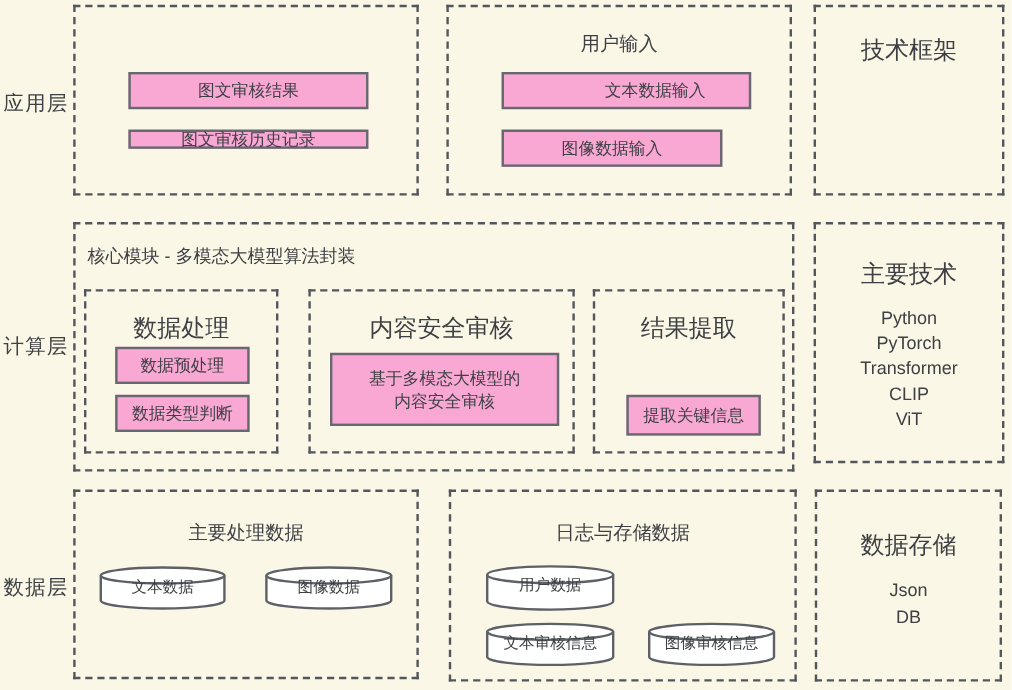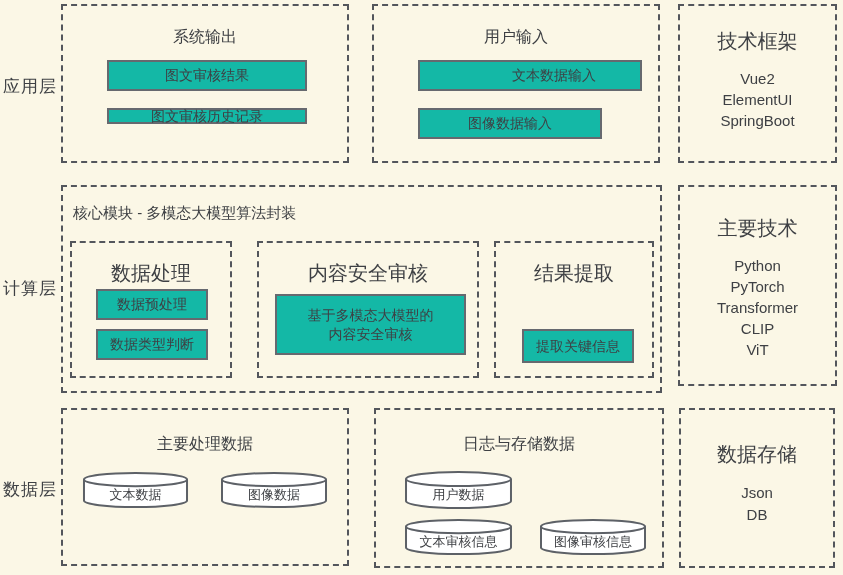--- a/index.html
+++ b/index.html
@@ -30,83 +30,77 @@
     font-size:16px;
   }
   .panel-title.small{font-size:20px;}
   .panel-title.left{
     text-align:left;left:10px;right:auto;
     font-size:15px;
   }
   .solid-box{
     position:absolute;
     box-sizing:border-box;
-    background:#14b8a6;
+    background:#f9a8d4;
     border:2px solid #66696f;
     display:flex;flex-direction:column;
     align-items:center;justify-content:center;
     font-size:14px;
     text-align:center;
     line-height:19px;
   }
   .stack{
     position:absolute;left:0;right:0;
     text-align:center;
     font-size:15px;
     line-height:21px;
   }
   .stack.wide{line-height:22px;}
   .cylinder{
     position:absolute;
-    display:flex;align-items:center;justify-content:center;
+    display:flex;justify-content:center;
     padding-top:9px;box-sizing:border-box;
     font-size:13px;
   }
   .cyl-svg{
     position:absolute;inset:0;
     width:100%;height:100%;
   }
   .cyl-label{position:relative;z-index:1;}
 </style>
 </head>
 <body>
 
 <div class="canvas">
 
   <div class="layer-label" style="top:75px;">应用层</div>
   <div class="layer-label" style="top:277px;">计算层</div>
   <div class="layer-label" style="top:478px;">数据层</div>
 
   <div class="dashed" style="left:61px;top:4px;width:288px;height:159px;">
-    <div class="panel-title" style="top:21px;">系统输出</div>
     <div class="solid-box" style="left:44px;top:54px;width:200px;height:31px;">
       <span>图文审核结果</span>
     </div>
     <div class="solid-box" style="left:44px;top:102px;width:200px;height:16px;">
       <span>图文审核历史记录</span>
     </div>
   </div>
 
   <div class="dashed" style="left:372px;top:4px;width:288px;height:159px;">
     <div class="panel-title" style="top:21px;">用户输入</div>
-    <div class="solid-box" style="left:44px;top:54px;width:224px;height:31px;padding-left:48px;">
+    <div class="solid-box" style="left:44px;top:54px;width:208px;height:31px;padding-left:48px;">
       <span>文本数据输入</span>
     </div>
     <div class="solid-box" style="left:44px;top:102px;width:184px;height:31px;">
       <span>图像数据输入</span>
     </div>
   </div>
 
   <div class="dashed" style="left:678px;top:4px;width:159px;height:159px;">
     <div class="panel-title small" style="top:22px;">技术框架</div>
-    <div class="stack" style="top:62px;">
-      <div>Vue2</div>
-      <div>ElementUI</div>
-      <div>SpringBoot</div>
-    </div>
   </div>
 
   <div class="dashed" style="left:61px;top:185px;width:601px;height:208px;">
     <div class="panel-title left" style="top:17px;">核心模块 - 多模态大模型算法封装</div>
 
     <div class="dashed" style="left:7px;top:54px;width:162px;height:137px;">
       <div class="panel-title small" style="top:17px;">数据处理</div>
       <div class="solid-box" style="left:24px;top:46px;width:112px;height:31px;">
         <span>数据预处理</span>
       </div>

